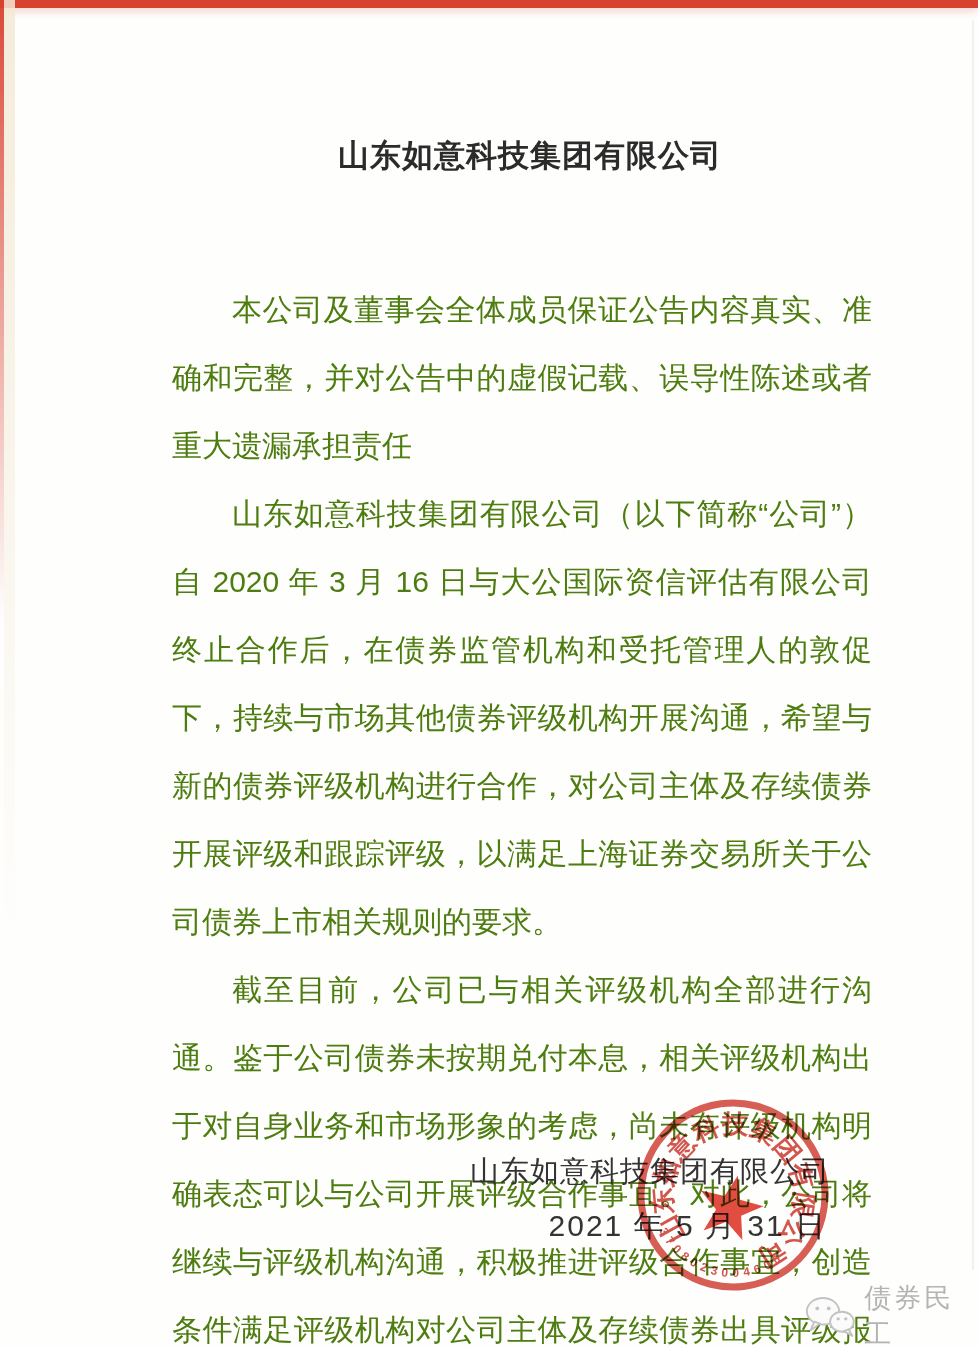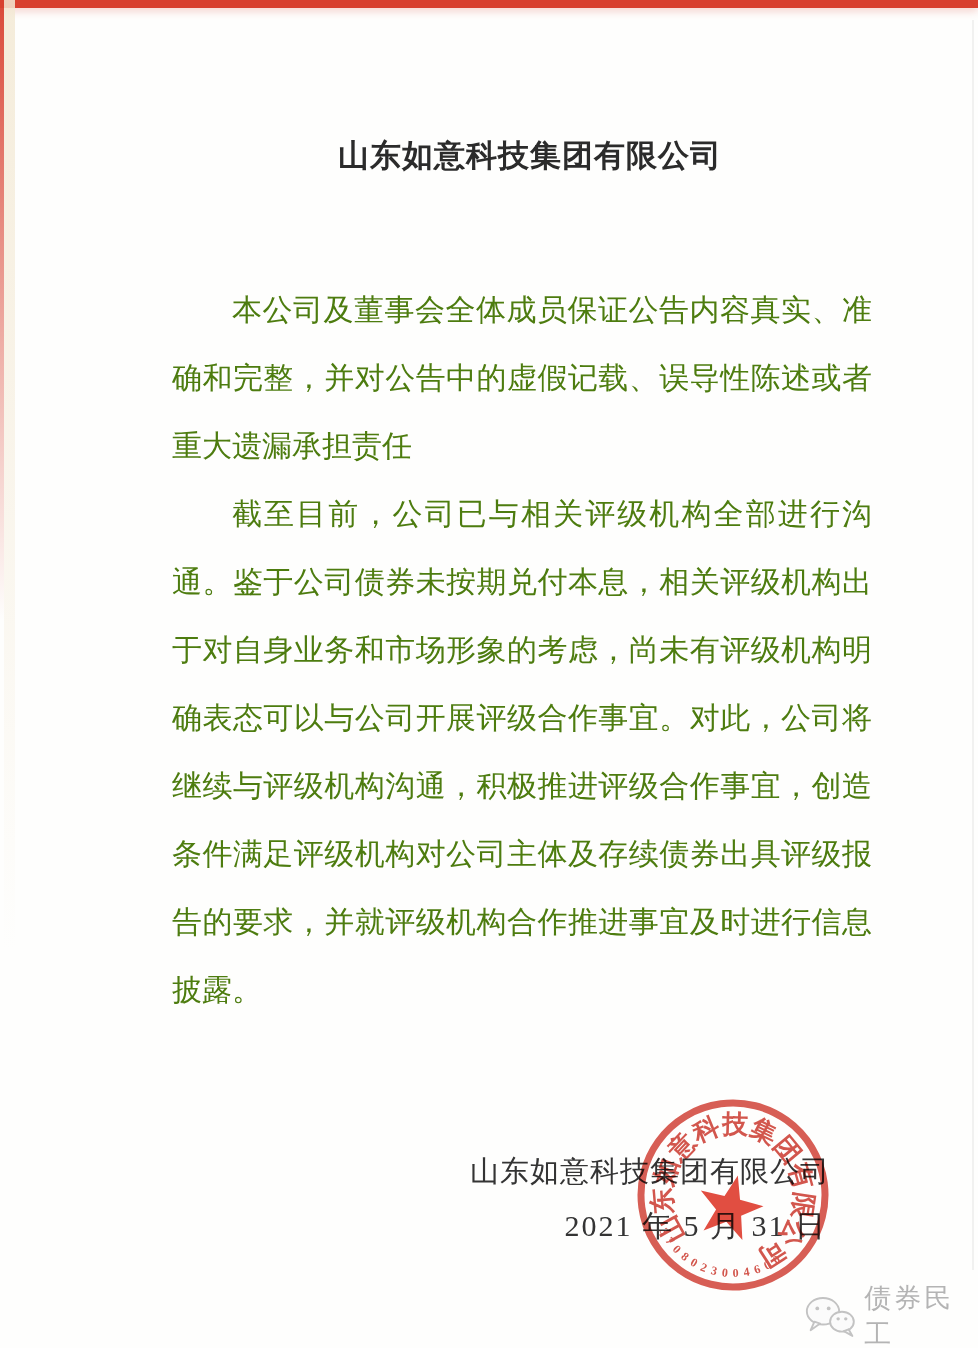--- a/index.html
+++ b/index.html
@@ -2,21 +2,21 @@
 <html><head>
 <meta charset="utf-8">
 <style>
   html,body{margin:0;padding:0;background:#ffffff;}
   .paper{
     position:relative;
     width:978px;height:1348px;
     background:#fefefdl;
     background:#fefefd;
     overflow:hidden;
-    font-family:Liberation Serif, serif;
+    font-family:Liberation Sans, sans-serif;
   }
   .topbar{
     position:absolute;top:0;left:0;width:978px;height:8px;
     background:#d8402f;
     box-shadow:0 3px 8px rgba(216,64,47,.25);
   }
   .left-red{
     position:absolute;top:0;left:0;width:4px;height:620px;
     background:linear-gradient(to bottom, rgba(216,64,47,.95), rgba(216,64,47,0));
   }
@@ -77,20 +77,21 @@
   <div class="left-red"></div>
   <div class="left-cream"></div>
   <div class="right-shade"></div>
 
   <div class="titles">
     <h1>山东如意科技集团有限公司</h1>
   </div>
 
   <div class="doc-body">
     <p>本公司及董事会全体成员保证公告内容真实、准确和完整，并对公告中的虚假记载、误导性陈述或者重大遗漏承担责任</p>
+    <p>山东如意科技集团有限公司（以下简称“公司”）自 2020 年 3 月 16 日与大公国际资信评估有限公司终止合作后，在债券监管机构和受托管理人的敦促下，持续与市场其他债券评级机构开展沟通，希望与新的债券评级机构进行合作，对公司主体及存续债券开展评级和跟踪评级，以满足上海证券交易所关于公司债券上市相关规则的要求。</p>
     <p>截至目前，公司已与相关评级机构全部进行沟通。鉴于公司债券未按期兑付本息，相关评级机构出于对自身业务和市场形象的考虑，尚未有评级机构明确表态可以与公司开展评级合作事宜。对此，公司将继续与评级机构沟通，积极推进评级合作事宜，创造条件满足评级机构对公司主体及存续债券出具评级报告的要求，并就评级机构合作推进事宜及时进行信息披露。</p>
   </div>
 
   <div class="signature">山东如意科技集团有限公司</div>
   <div class="docdate">2021 年 5 月 31 日</div>
 
   <div class="seal">
     <svg width="280" height="280" viewBox="0 0 280 280">
       <g id="seal-group" transform="translate(140,140) rotate(14)">
         <circle class="seal-ring" r="92"></circle>

